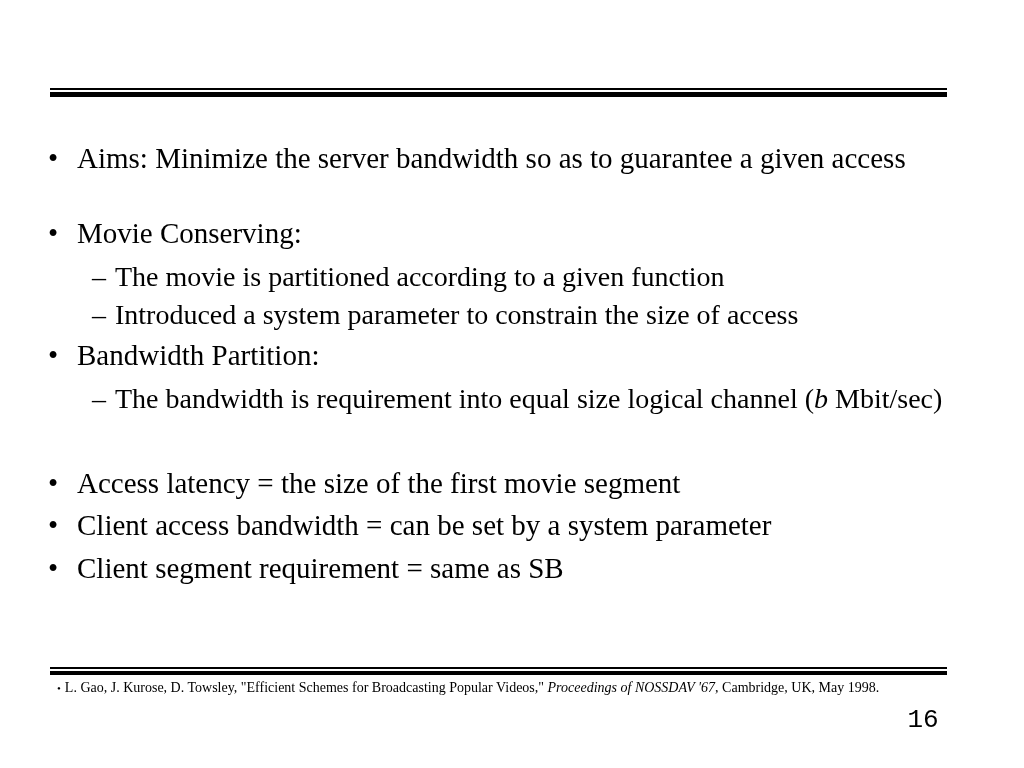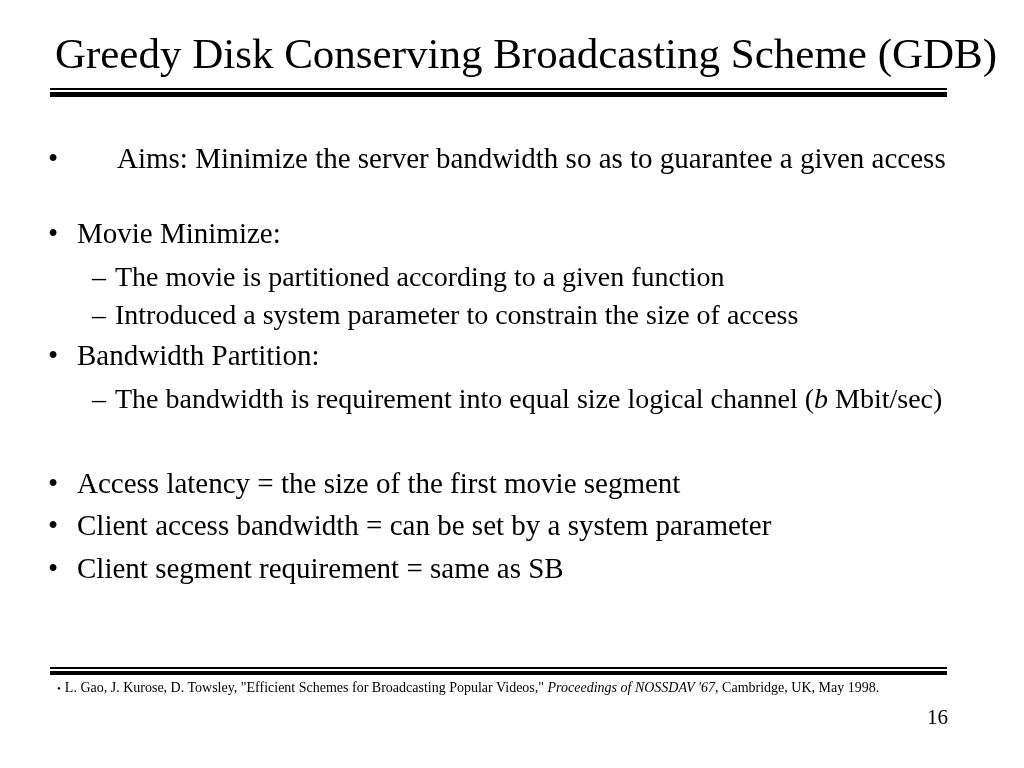--- a/index.html
+++ b/index.html
@@ -34,21 +34,21 @@
   .footer-rule-thick { top: 671px; height: 4px; }
   .bullet {
     position: absolute;
     left: 0;
     width: 1024px;
     font-size: 29px;
     line-height: 38px;
   }
   .bullet .marker { position: absolute; left: 48px; top: 0; }
   .bullet .text   { position: absolute; left: 77px; top: 0; white-space: nowrap; }
-  .bullet .text .line { display: block; margin-left: 40px; }
+  .bullet .text .line { display: block; }
   .bullet.sub { font-size: 28px; }
   .bullet.sub .marker { left: 92px; }
   .bullet.sub .text   { left: 115px; }
   .b0 { top: 139px; }
   .b1 { top: 214px; }
   .b2 { top: 258px; }
   .b3 { top: 296px; }
   .b4 { top: 336px; }
   .b5 { top: 380px; }
   .b6 { top: 464px; }
@@ -61,45 +61,45 @@
     left: 57px;
     font-size: 14px;
     white-space: nowrap;
   }
   .footnote .fn-marker { font-size: 11px; margin-right: 4px; }
   .page-number {
     position: absolute;
     top: 707px;
     left: 898px;
     width: 50px;
-    text-align: right;
-    font-size: 21px;
+    text-align: center;
+    font-size: 26px;
     line-height: 1;
+    font-family: Liberation Mono, monospace;
   }
 </style>
 </head>
 <body>
 
 <div class="slide">
 
-  <div class="slide-title">Greedy Disk Conserving Broadcasting Scheme (GDB)</div>
 
   <div class="rule title-rule-thin"></div>
   <div class="rule title-rule-thick"></div>
 
   <div class="bullet b0">
     <span class="marker">•</span>
     <span class="text">
       <span class="line">Aims: Minimize the server bandwidth so as to guarantee a given access</span>
     </span>
   </div>
 
   <div class="bullet b1">
     <span class="marker">•</span>
-    <span class="text">Movie Minimize:</span>
+    <span class="text">Movie Conserving:</span>
   </div>
 
   <div class="bullet sub b2">
     <span class="marker">–</span>
     <span class="text">The movie is partitioned according to a given function</span>
   </div>
 
   <div class="bullet sub b3">
     <span class="marker">–</span>
     <span class="text">Introduced a system parameter to constrain the size of access</span>

